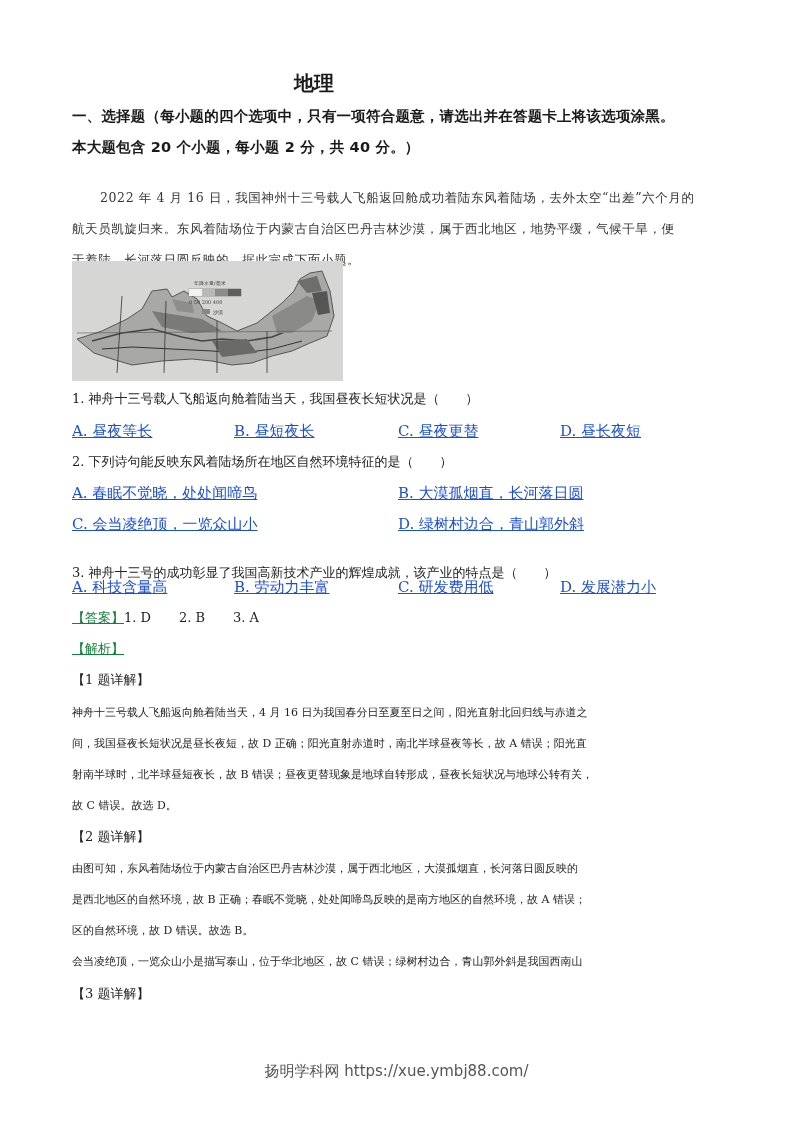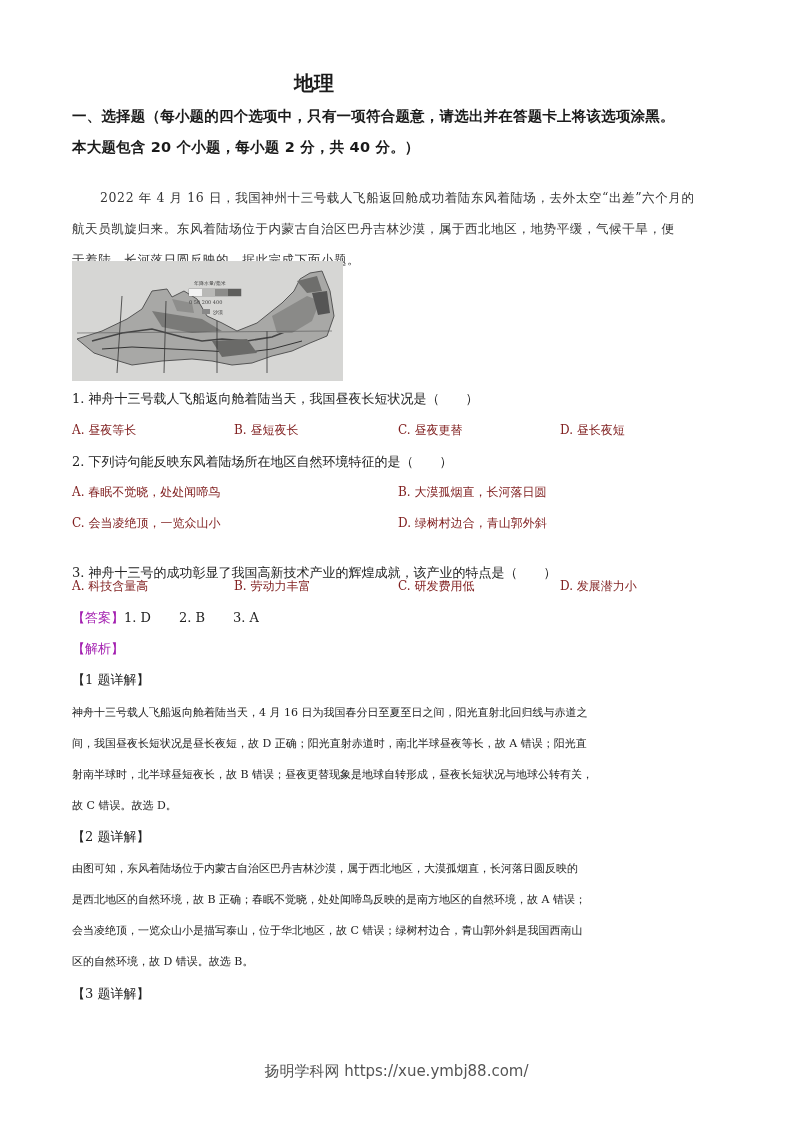--- a/index.html
+++ b/index.html
@@ -5,22 +5,22 @@
   * { margin: 0; padding: 0; box-sizing: border-box; }
   html, body { width: 793px; height: 1122px; background: #ffffff; overflow: hidden; }
   body { position: relative; font-family: "DejaVu Serif", "Liberation Serif", serif; color: #1a1a1a; }
   .page { position: absolute; left: 0; top: 0; width: 793px; height: 1122px; }
   .title { position: absolute; top: 70px; left: 0; width: 628px; text-align: center; font-size: 20px; font-weight: bold; font-family: "DejaVu Sans", sans-serif; }
   .section-head { position: absolute; left: 72px; width: 660px; font-size: 14.5px; font-weight: bold; font-family: "DejaVu Sans", sans-serif; white-space: nowrap; letter-spacing: 0.2px; }
   .para { position: absolute; left: 72px; width: 655px; font-size: 12.5px; line-height: 31px; color: #333; letter-spacing: 0.6px; }
   .para .indent { display: inline-block; width: 28px; }
   .map { position: absolute; left: 72px; top: 261px; width: 271px; height: 120px; background: #d8d8d6; overflow: hidden; }
   .line { position: absolute; left: 72px; font-size: 13px; color: #222; white-space: nowrap; }
-  .opt { position: absolute; font-size: 12px; color: #7f1d1d; white-space: nowrap; }
-  .blue { color: #a21caf; }
+  .opt { position: absolute; font-size: 15px; color: #1d4ed8; white-space: nowrap; text-decoration: underline; }
+  .blue { color: #15803d; text-decoration: underline; }
   .explain { position: absolute; left: 72px; width: 655px; font-size: 11px; line-height: 31px; color: #222; text-align: justify; }
   .footer { position: absolute; top: 1062px; left: 0; width: 793px; text-align: center; font-family: "DejaVu Sans", sans-serif; font-size: 15px; color: #555; }
 </style>
 </head>
 <body>
 
 <div class="page">
 
   <div class="title">地理</div>
 
@@ -94,20 +94,20 @@
     <div>神舟十三号载人飞船返向舱着陆当天，4 月 16 日为我国春分日至夏至日之间，阳光直射北回归线与赤道之</div>
     <div>间，我国昼夜长短状况是昼长夜短，故 D 正确；阳光直射赤道时，南北半球昼夜等长，故 A 错误；阳光直</div>
     <div>射南半球时，北半球昼短夜长，故 B 错误；昼夜更替现象是地球自转形成，昼夜长短状况与地球公转有关，</div>
     <div>故 C 错误。故选 D。</div>
   </div>
 
   <div class="line" style="top:828px;">【2 题详解】</div>
   <div class="explain" style="top:853px;">
     <div>由图可知，东风着陆场位于内蒙古自治区巴丹吉林沙漠，属于西北地区，大漠孤烟直，长河落日圆反映的</div>
     <div>是西北地区的自然环境，故 B 正确；春眠不觉晓，处处闻啼鸟反映的是南方地区的自然环境，故 A 错误；</div>
+    <div>区的自然环境，故 D 错误。故选 B。</div>
     <div>会当凌绝顶，一览众山小是描写泰山，位于华北地区，故 C 错误；绿树村边合，青山郭外斜是我国西南山</div>
-    <div>区的自然环境，故 D 错误。故选 B。</div>
   </div>
 
   <div class="line" style="top:985px;">【3 题详解】</div>
 
   <div class="footer">扬明学科网 https://xue.ymbj88.com/</div>
 </div>
 
 </body></html>

